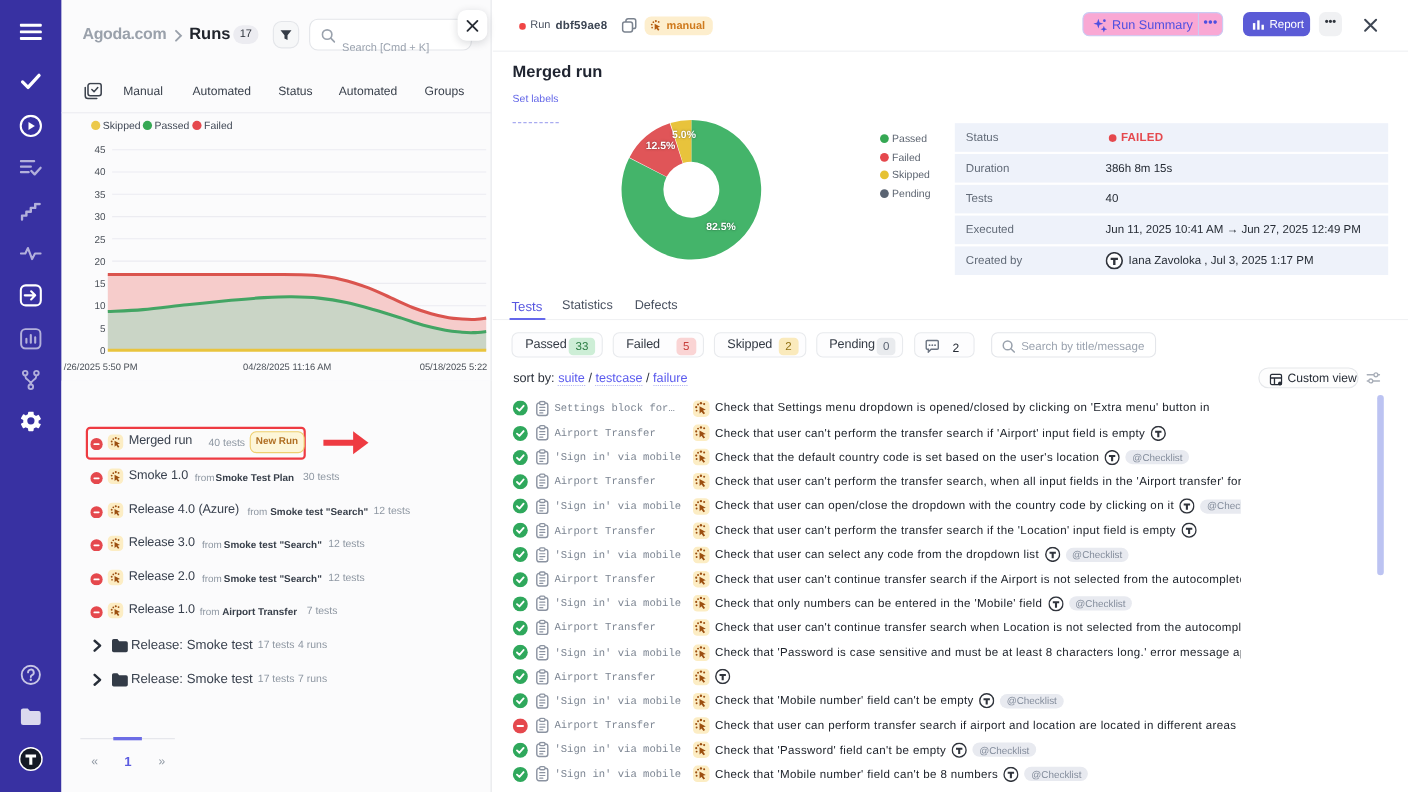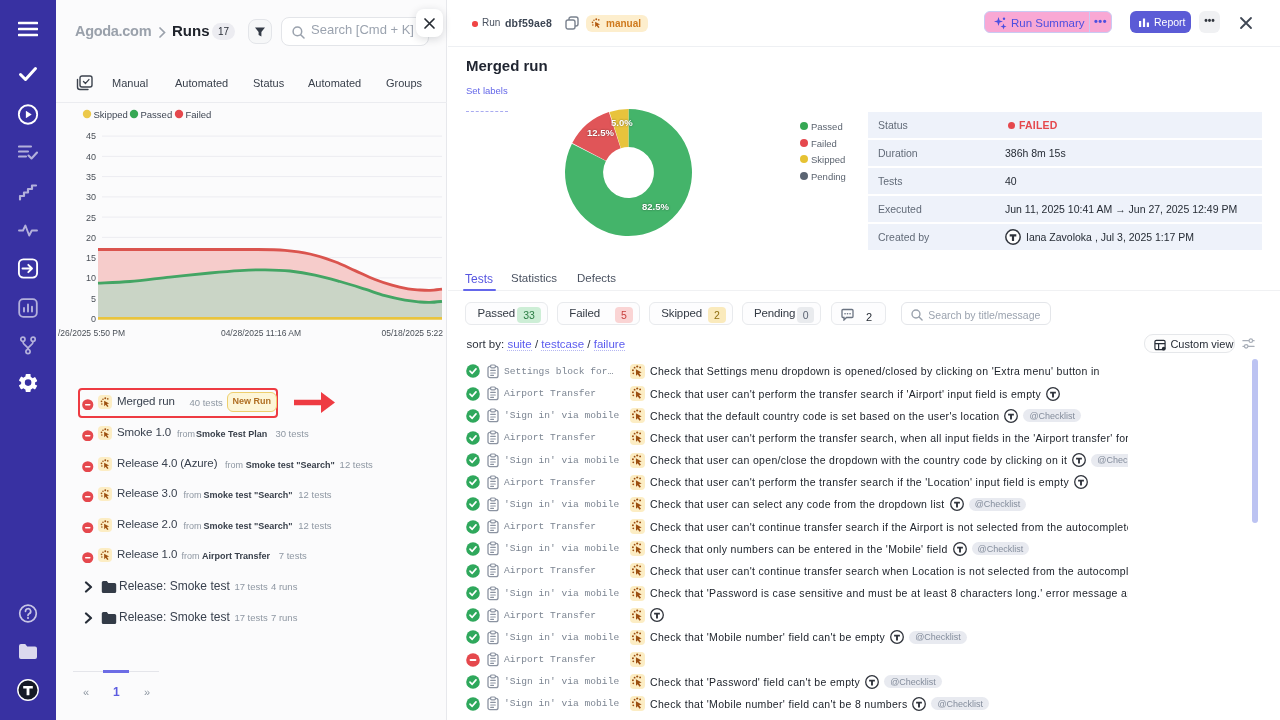--- a/index.html
+++ b/index.html
@@ -130,21 +130,21 @@
  <div class="abs" style="left:192px;top:19px;width:24px;height:25px;background:#f6f7f8;border:1px solid #e3e5e9;border-radius:8px">
   <svg style="position:absolute;left:5px;top:6px" width="12" height="12" viewBox="0 0 12 12">
         <path d="M1 1.5 h10 L7.4 6 v4.4 L4.6 9 V6 Z" fill="#343b46"></path>
       </svg>
  </div>
  <div class="abs" style="left:225px;top:17px;width:148px;height:29px;background:#fff;border:1px solid #e3e5e9;border-radius:8px">
   <svg style="position:absolute;left:10px;top:8px" width="13" height="13" viewBox="0 0 13 13">
         <circle cx="5.4" cy="5.4" r="4.3" fill="none" stroke="#9aa2ad" stroke-width="1.5"></circle>
         <path d="M8.7 8.7 L12 12" stroke="#9aa2ad" stroke-width="1.5" stroke-linecap="round"></path>
       </svg>
-  <span style="position:absolute;left:29px;top:4px;font-size:13px;color:#9ba3af">Search [Cmd + K]</span>
+  <span style="position:absolute;left:29px;top:20px;font-size:10px;color:#9ba3af">Search [Cmd + K]</span>
  </div>
  <div class="abs" style="left:360px;top:9px;width:27px;height:28px;background:#fff;border-radius:8px;box-shadow:0 2px 8px rgba(20,24,40,.16);z-index:5">
   <svg style="position:absolute;left:7px;top:8px" width="13" height="13" viewBox="0 0 13 13">
         <path d="M2 2 L11 11 M11 2 L2 11" stroke="#272c34" stroke-width="1.7" stroke-linecap="round"></path>
       </svg>
  </div>
 
  <svg class="abs" style="left:20px;top:75px" width="17" height="16" viewBox="0 0 17 16">
       <rect x="4" y="1" width="12" height="11" rx="2" fill="none" stroke="#3c434e" stroke-width="1.4"></rect>
       <path d="M7.5 6.4 l2 2 3.4-3.8" stroke="#3c434e" stroke-width="1.4" fill="none" stroke-linecap="round" stroke-linejoin="round"></path>
@@ -612,20 +612,21 @@
 <svg width="14" height="14" viewBox="0 0 14 14" style="flex:none;margin-left:2px">
         <use href="#rminus"></use>
       </svg>
 <svg width="14" height="15" viewBox="0 0 14 15" style="flex:none;margin-left:6px">
         <use href="#clip"></use>
       </svg>
 <span class="suite">Airport Transfer</span>
 <svg width="15" height="15" viewBox="0 0 16 16" style="flex:none;margin-left:9px;background:#fcedc4;border-radius:4px">
         <use href="#boom"></use>
       </svg>
+<span class="ttl">Check that user can perform transfer search if airport and location are located in different areas</span>
 </div>
 <div class="trow" style="top:406.7px">
 <svg width="14" height="14" viewBox="0 0 14 14" style="flex:none;margin-left:2px">
         <use href="#gcheck"></use>
       </svg>
 <svg width="14" height="15" viewBox="0 0 14 15" style="flex:none;margin-left:6px">
         <use href="#clip"></use>
       </svg>
 <span class="suite">'Sign in' via mobile</span>
 <svg width="15" height="15" viewBox="0 0 16 16" style="flex:none;margin-left:9px;background:#fcedc4;border-radius:4px">

